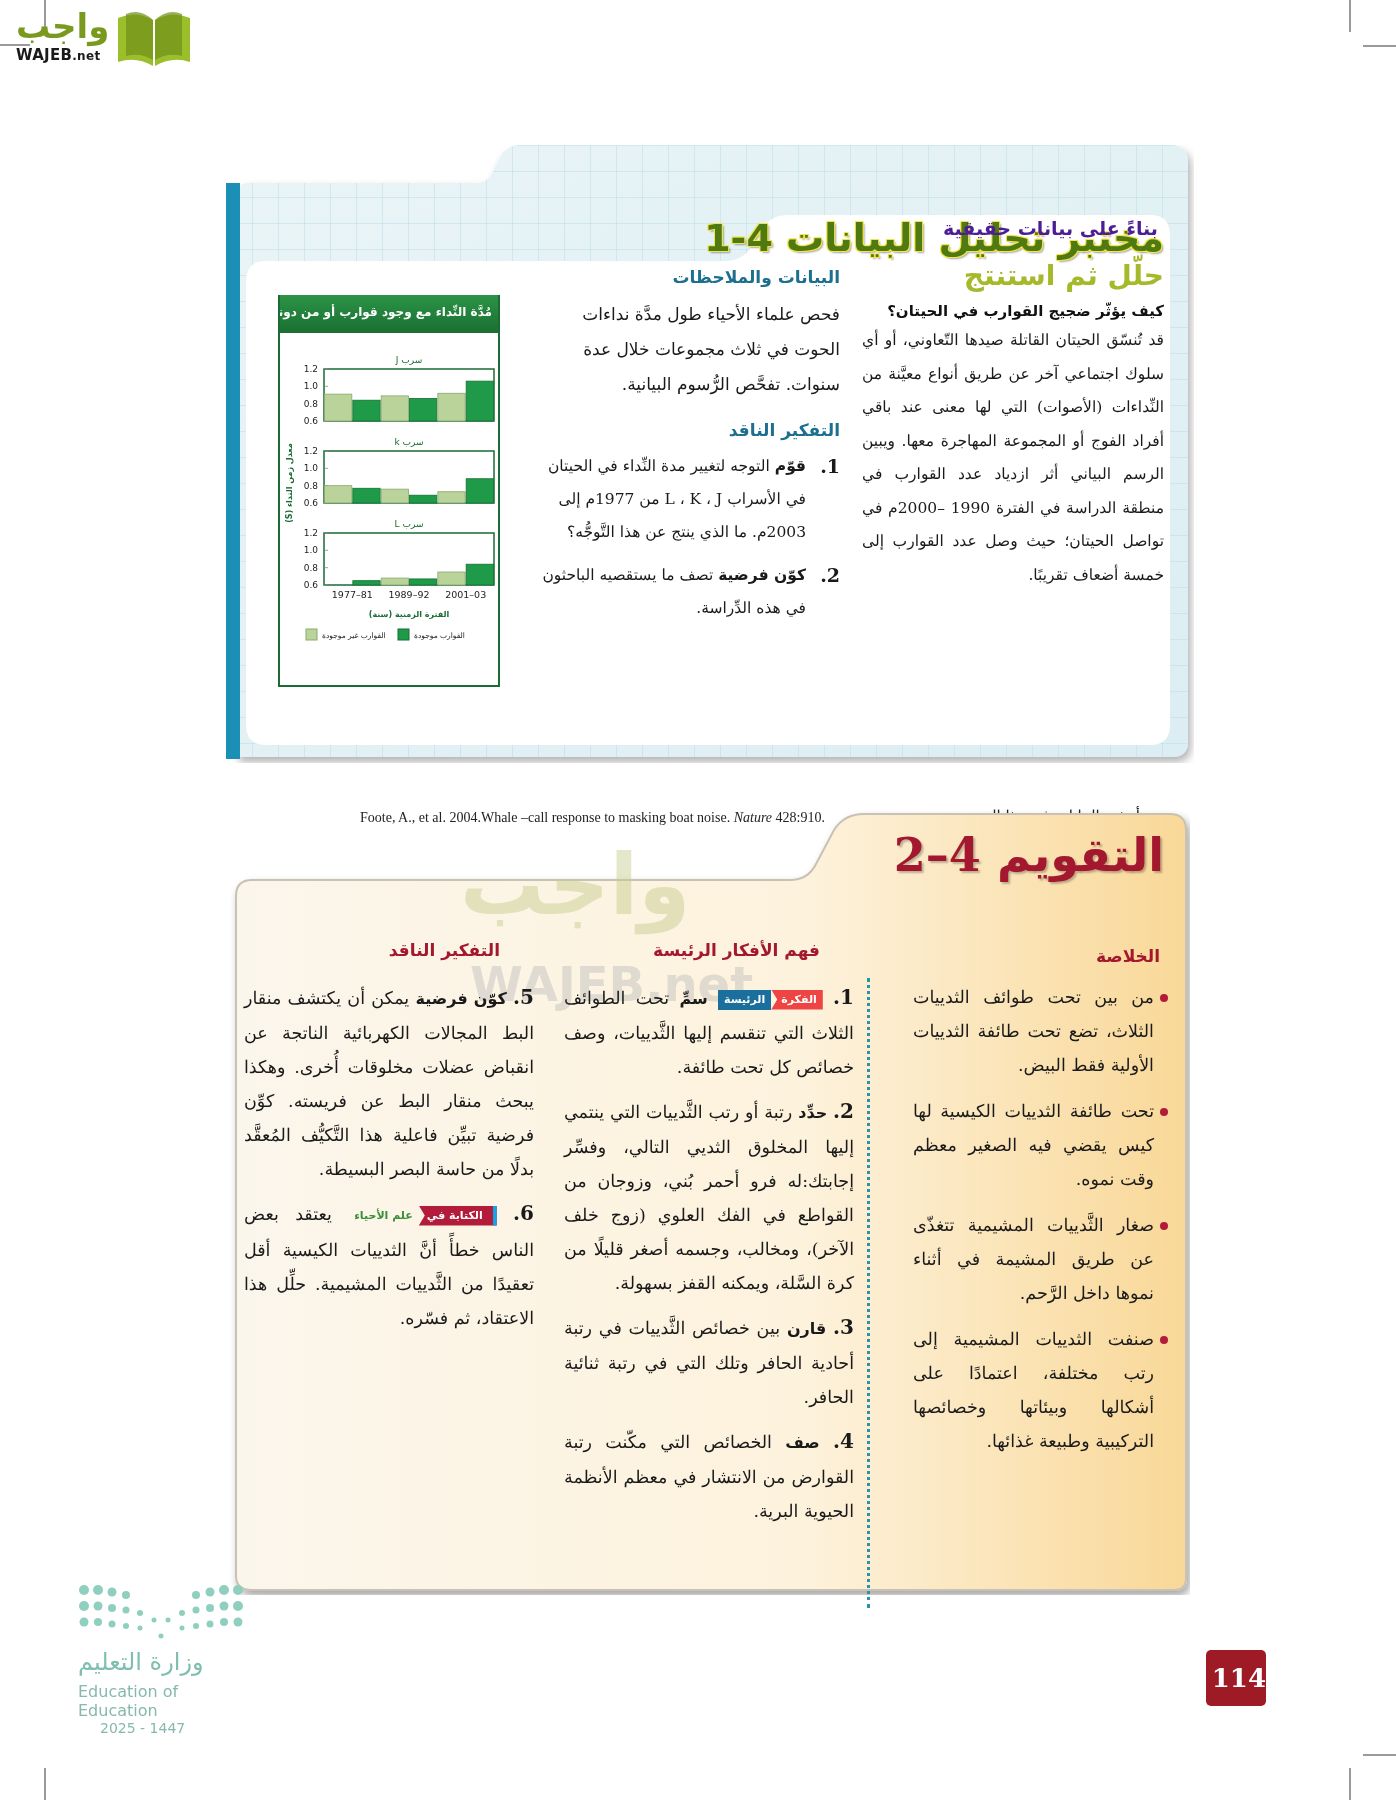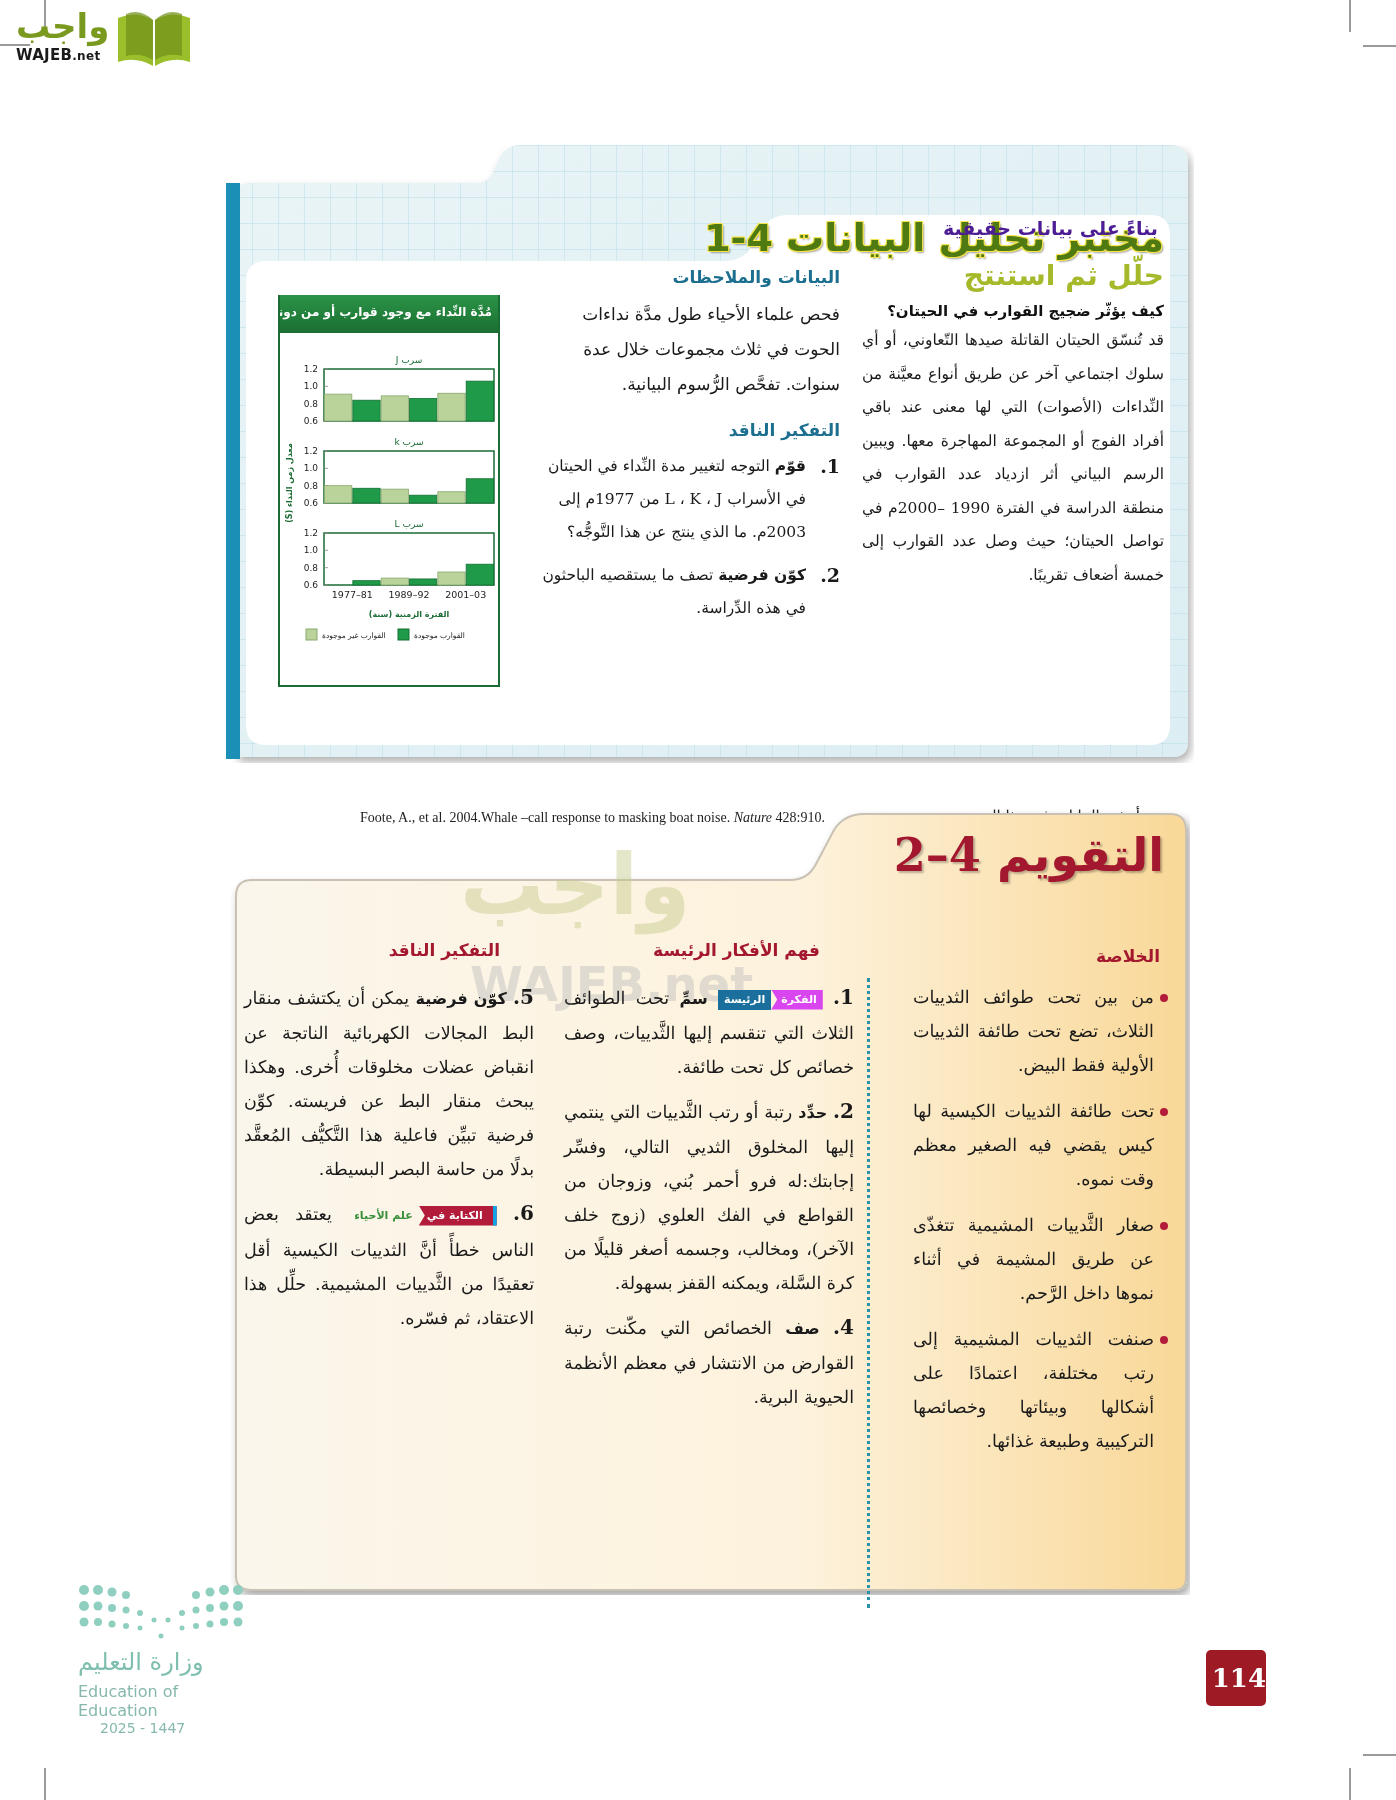--- a/index.html
+++ b/index.html
@@ -60,21 +60,21 @@
   .summary .bullet::before { content: ""; position: absolute; right: 0; top: 14px; width: 8px; height: 8px; border-radius: 50%; background: #b21c3a; }
 
   .divider-dots { position: absolute; right: 320px; top: 168px; height: 630px; border-right: 3px dotted #2a92a9; }
 
   .ideas { position: absolute; right: 336px; top: 170px; width: 290px; direction: rtl; }
   .crit { position: absolute; right: 656px; top: 170px; width: 290px; direction: rtl; }
   .q-item { font-family: "DejaVu Serif", serif; font-size: 17.5px; line-height: 34px; color: #1a1a1a; margin-bottom: 10px; text-align: justify; }
   .q-item .n { font-weight: bold; font-size: 20px; }
   .q-item b { font-family: "DejaVu Sans", sans-serif; font-weight: bold; font-size: 16px; }
   .badge-idea { display: inline-flex; align-items: center; vertical-align: middle; height: 20px; font-family: "DejaVu Sans", sans-serif; font-size: 11px; font-weight: bold; color: #fff; }
-  .badge-idea .a { background: #d946ef; padding: 0 6px; height: 20px; line-height: 20px; clip-path: polygon(0 0, 100% 0, 100% 100%, 0 100%, 6px 50%); padding-left: 10px;}
+  .badge-idea .a { background: #ef4444; padding: 0 6px; height: 20px; line-height: 20px; clip-path: polygon(0 0, 100% 0, 100% 100%, 0 100%, 6px 50%); padding-left: 10px;}
   .badge-idea .b { background: #1b6f9c; padding: 0 6px; height: 20px; line-height: 20px; }
   .badge-write { display: inline-flex; align-items: center; vertical-align: middle; font-family: "DejaVu Sans", sans-serif; font-size: 11px; font-weight: bold; }
   .badge-write .a { background: #b21c3a; color: #fff; padding: 0 10px 0 8px; height: 20px; line-height: 20px; clip-path: polygon(0 0, 100% 0, 100% 100%, 0 100%, 6px 50%); border-right: 4px solid #0ea5e9;}
   .badge-write .b { color: #3a8f3a; padding: 0 6px; }
 
   
   .ministry { position: absolute; left: 76px; top: 1580px; width: 180px; height: 150px; }
   .ministry .ar { position: absolute; left: 2px; top: 68px; font-size: 24px; color: #7fbfb0; direction: rtl; width: 170px; text-align: left; }
   .ministry .en { position: absolute; left: 2px; top: 102px; font-size: 16px; color: #86b8ad; }
   .ministry .yr { position: absolute; left: 2px; top: 140px; font-size: 14px; color: #86b8ad; margin-left: 22px; }
@@ -262,20 +262,24 @@
           <span class="a">الفكرة</span>
           <span class="b">الرئيسة</span>
         </span>
       <b>سمِّ</b> <span>تحت الطوائف الثلاث التي تنقسم إليها الثَّدييات، وصف خصائص كل تحت طائفة.</span>
     </div>
     <div class="q-item">
       <span class="n">2.</span>
       <b>حدِّد</b> <span>رتبة أو رتب الثَّدييات التي ينتمي إليها المخلوق الثديي التالي، وفسِّر إجابتك:له فرو أحمر بُني، وزوجان من القواطع في الفك العلوي (زوج خلف الآخر)، ومخالب، وجسمه أصغر قليلًا من كرة السَّلة، ويمكنه القفز بسهولة.</span>
     </div>
     <div class="q-item">
+      <span class="n">3.</span>
+      <b>قارن</b> <span>بين خصائص الثَّدييات في رتبة أحادية الحافر وتلك التي في رتبة ثنائية الحافر.</span>
+    </div>
+    <div class="q-item">
       <span class="n">4.</span>
       <b>صف</b> <span>الخصائص التي مكّنت رتبة القوارض من الانتشار في معظم الأنظمة الحيوية البرية.</span>
     </div>
   </div>
 
   <div class="crit">
     <div class="q-item">
       <span class="n">5.</span>
       <b>كوّن فرضية</b> <span>يمكن أن يكتشف منقار البط المجالات الكهربائية الناتجة عن انقباض عضلات مخلوقات أُخرى. وهكذا يبحث منقار البط عن فريسته. كوِّن فرضية تبيِّن فاعلية هذا التَّكيُّف المُعقَّد بدلًا من حاسة البصر البسيطة.</span>
     </div>

